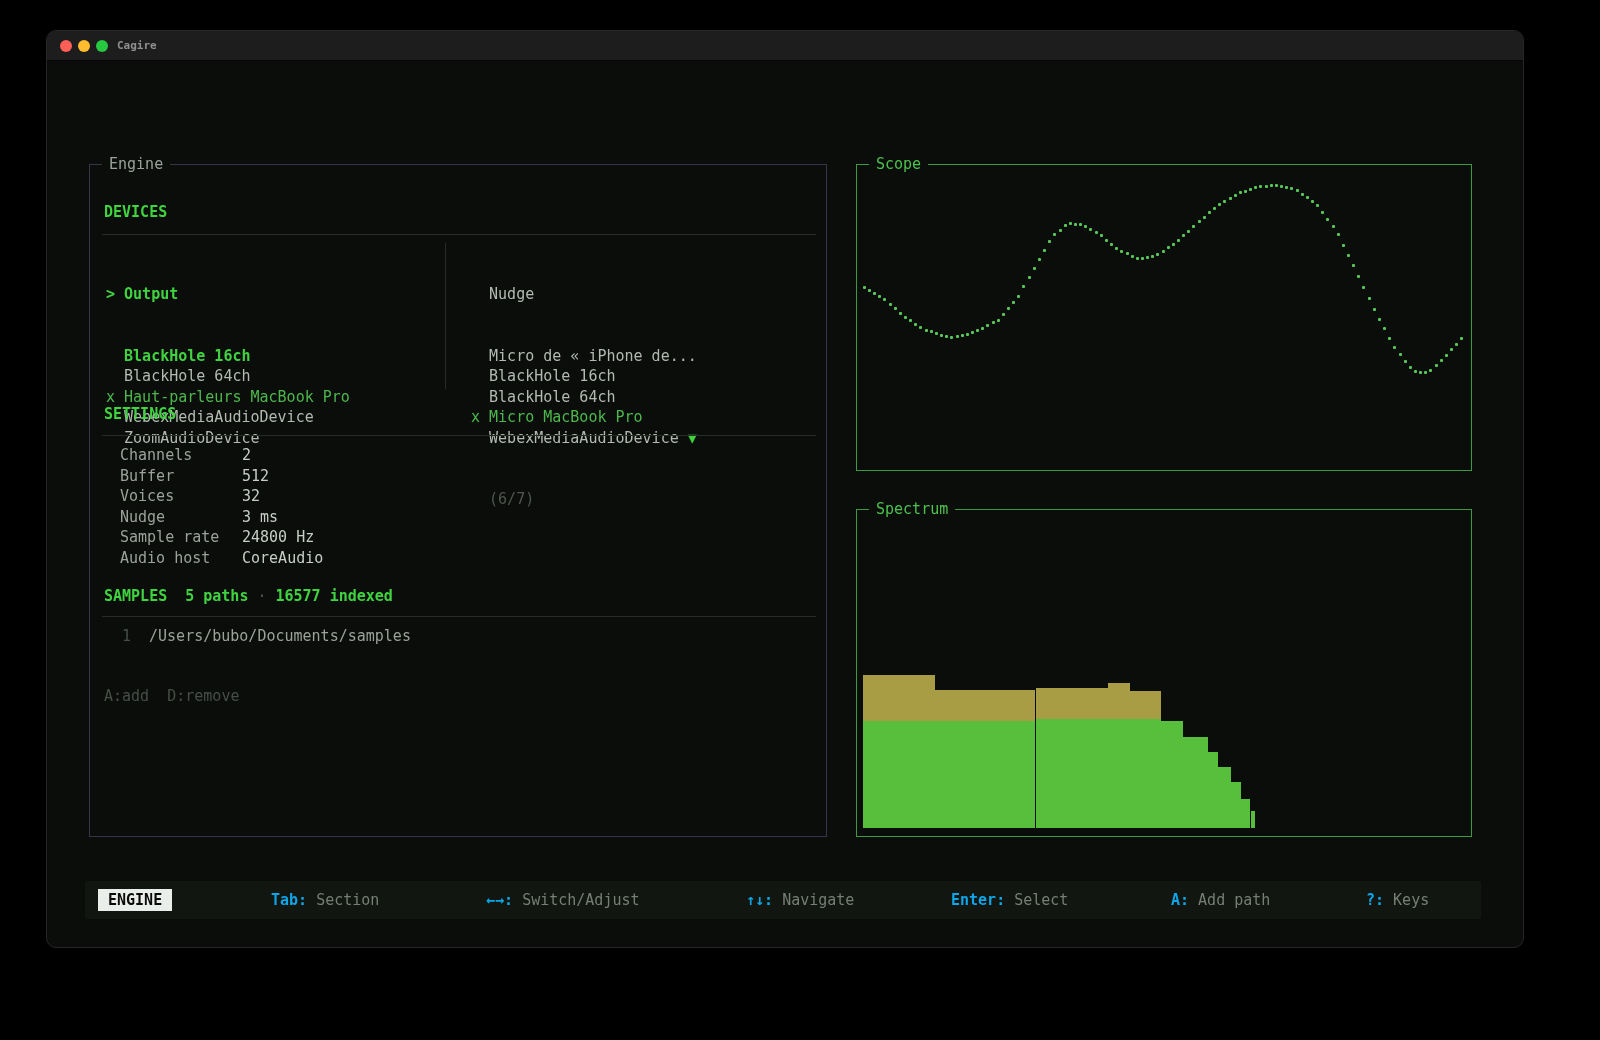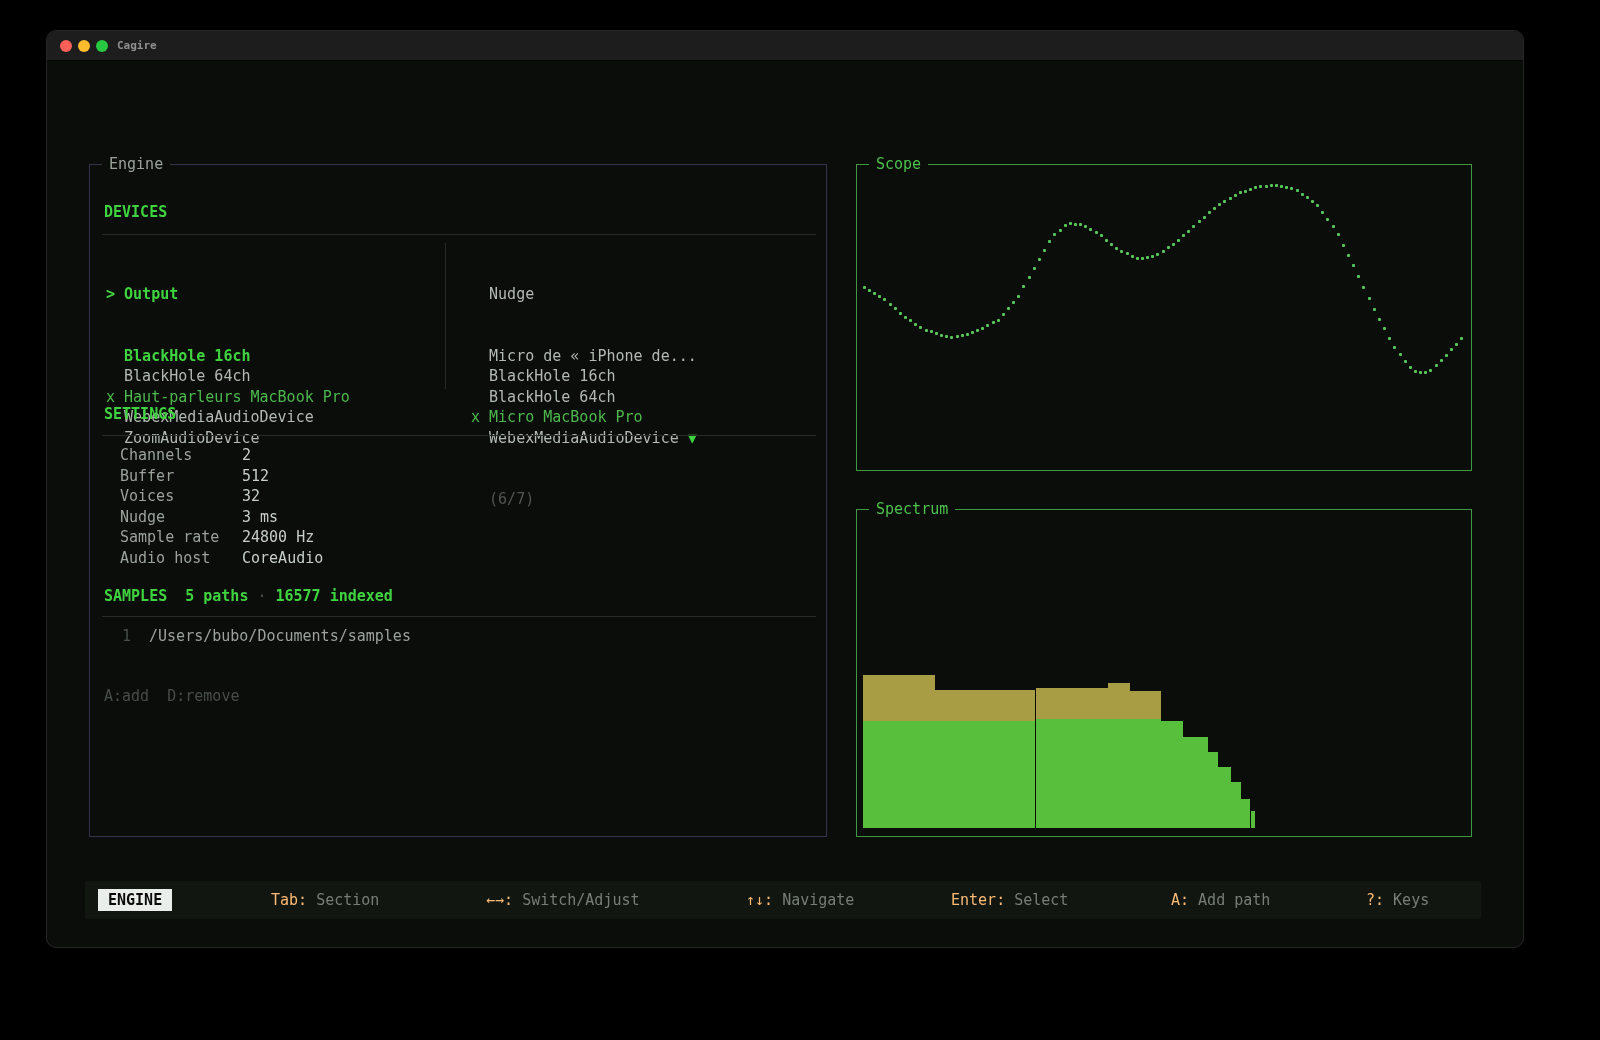--- a/index.html
+++ b/index.html
@@ -73,21 +73,21 @@
   
   .scope-canvas{position:absolute;left:4px;right:4px;top:4px;bottom:4px;overflow:hidden}
   .scope-dot{position:absolute;width:3px;height:3px;border-radius:1px}
   .spectrum-canvas{position:absolute;left:4px;right:4px;top:4px;bottom:8px;overflow:hidden}
   .spec-seg{position:absolute}
   
   .footerbar{position:absolute;left:38px;top:850px;width:1396px;height:38px;background:#111710;border-radius:2px}
   .mode-badge{position:absolute;left:13px;top:50%;transform:translateY(-50%);
     background:#eaeeea;color:#0a0a0a;font-size:15px;font-weight:700;padding:2px 10px;white-space:pre}
   .fhint{position:absolute;top:50%;transform:translateY(-50%);font-size:15px;white-space:pre}
-  .fkey{color:#fdba74;font-weight:400}
+  .fkey{color:#0ea5e9;font-weight:700}
   .flabel{color:#767e76}
 </style>
 </head>
 <body>
 
 <div class="window">
 
   <div class="titlebar">
     <span class="traffic t-close"></span>
     <span class="traffic t-min"></span>

